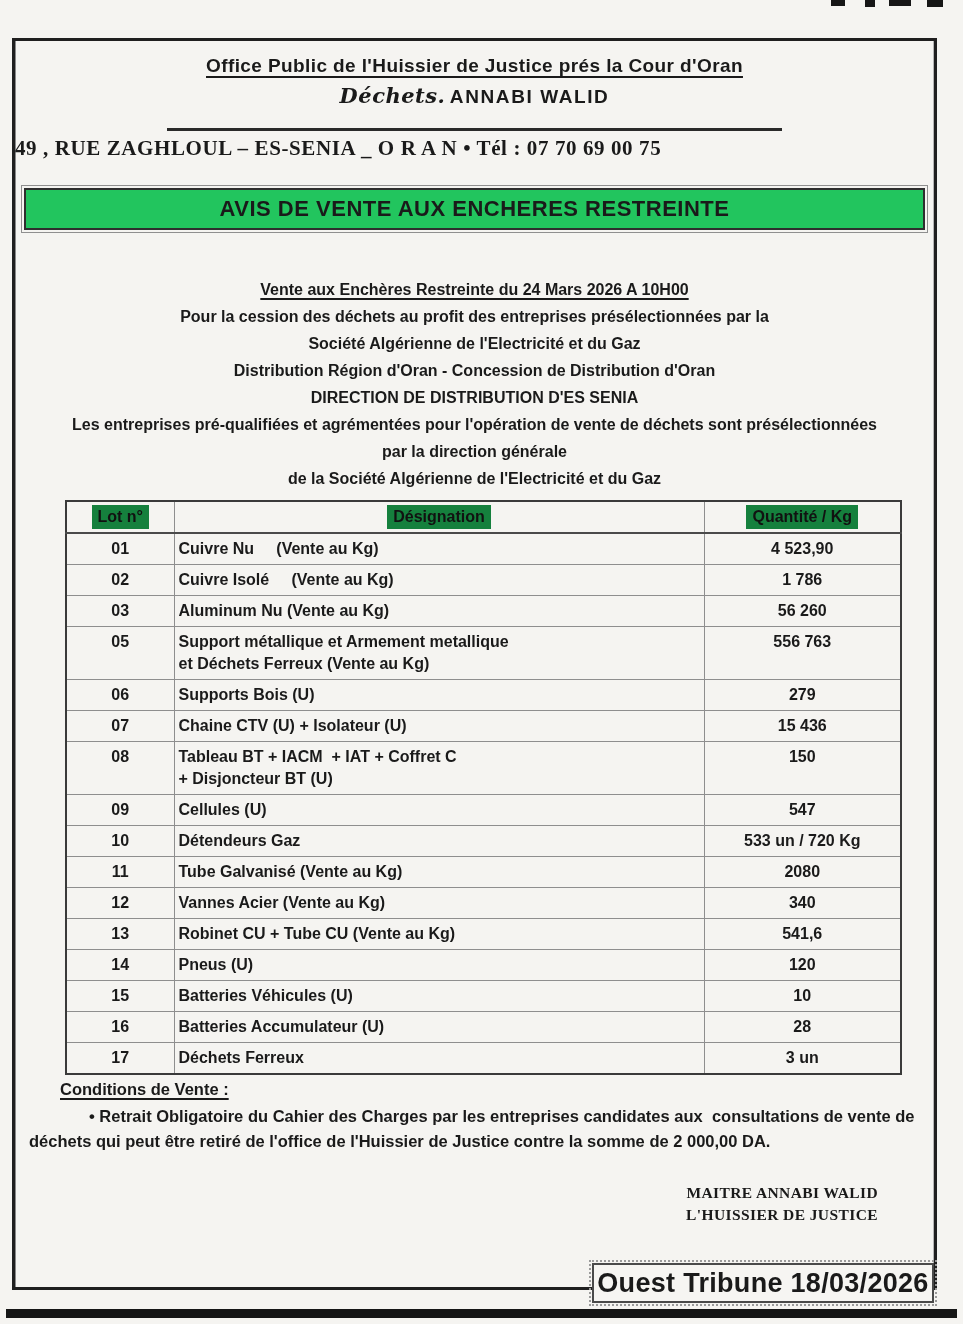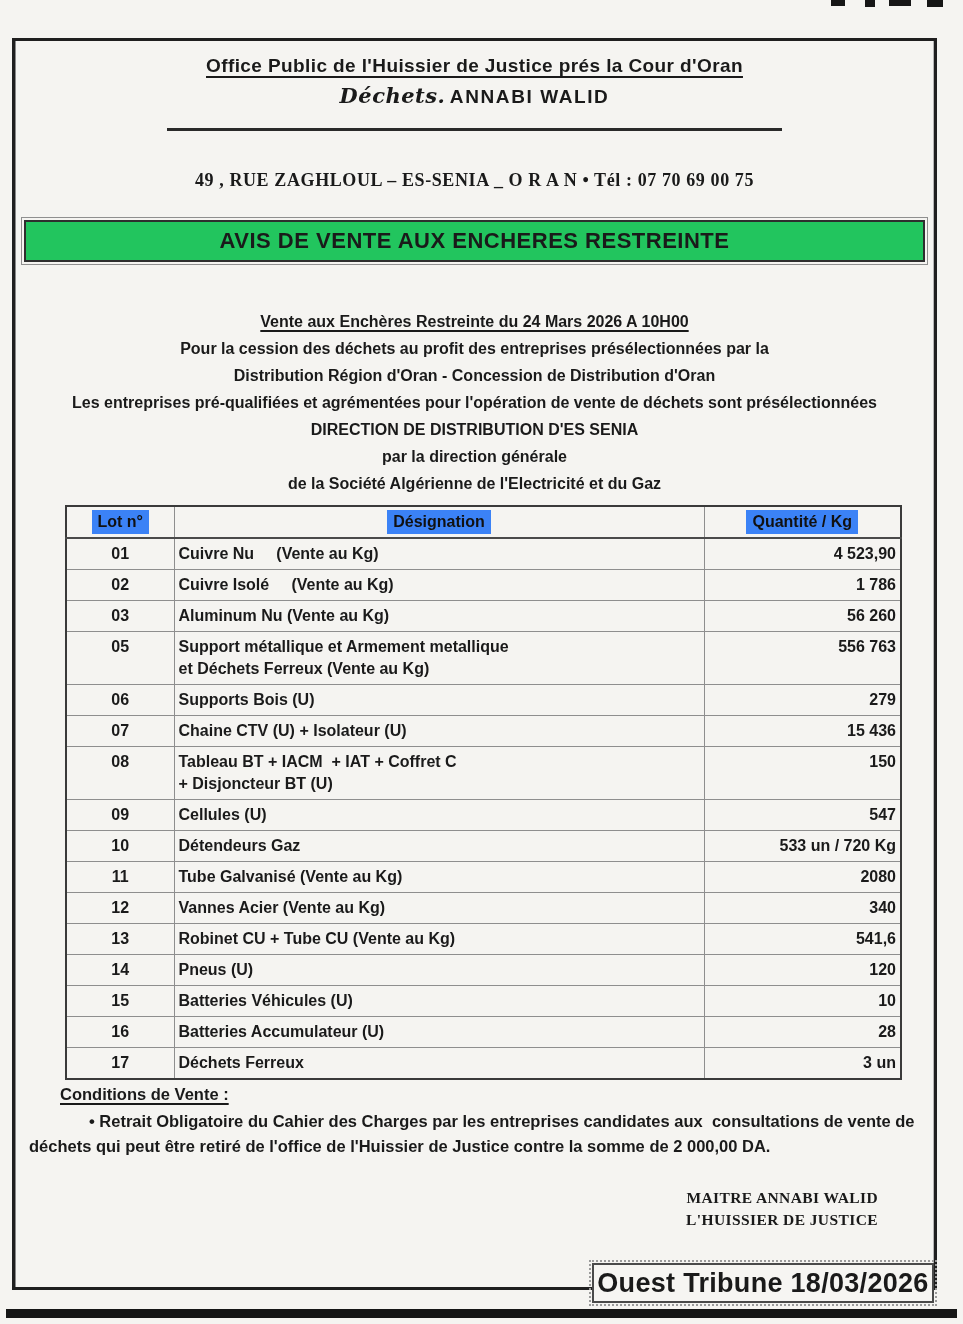--- a/index.html
+++ b/index.html
@@ -27,22 +27,22 @@
   .office-title{
     margin-top:13px;text-align:center;font-size:19px;font-weight:700;
     letter-spacing:.4px;line-height:24px;
     text-decoration:underline;text-decoration-thickness:2px;text-underline-offset:4px;
   }
   .maitre-line{margin-top:6px;text-align:center;line-height:24px;}
   .maitre-prefix{font-family:"DejaVu Serif",serif;font-style:italic;font-size:21px;font-weight:600;letter-spacing:.5px;}
   .maitre-name{font-size:19px;font-weight:700;letter-spacing:1.6px;}
   .head-rule{width:615px;height:3px;background:#2a2a2a;margin:18px auto 0 auto;}
   .address{
-    margin-top:40px;text-align:center;font-family:"Liberation Serif",serif;
-    font-size:18px;font-weight:700;letter-spacing:.6px;line-height:19px;
+    margin-top:8px;text-align:left;font-family:"Liberation Serif",serif;
+    font-size:21px;font-weight:700;letter-spacing:.6px;line-height:19px;
   }
   .banner{
     margin:30px 9px 0 9px;height:38px;border:2px solid #2e2e2e;
     outline:1px solid #8f8f8f;outline-offset:2px;
     display:flex;align-items:center;justify-content:center;background:#22c55e;
   }
   .banner span{font-size:22px;font-weight:700;letter-spacing:.5px;}
 
   .intro{margin-top:46px;text-align:center;font-weight:700;font-size:16px;}
   .intro div{line-height:27px;}
@@ -53,24 +53,24 @@
     border:2px solid #3a3a3a;
   }
   table.lots col.c1{width:108px;}
   table.lots col.c2{width:530px;}
   table.lots col.c3{width:197px;}
   table.lots th,table.lots td{
     border:1px solid #8e8e8e;padding:4px 4px;vertical-align:top;
     font-weight:700;font-size:16px;line-height:22px;box-sizing:border-box;
   }
   table.lots thead th{border-bottom:2px solid #4a4a4a;height:31px;padding:3px 2px;}
-  table.lots th .hl{background:#3b82f6;color:#111;padding:1px 6px;display:inline-block;}
+  table.lots th .hl{background:#15803d;color:#111;padding:1px 6px;display:inline-block;}
   td.c-lot{text-align:center;}
   td.c-des{text-align:left;padding-left:10px;white-space:pre-wrap;}
-  td.c-qty{text-align:right;}
+  td.c-qty{text-align:center;}
 
   .cond-head{
     margin:4px 0 0 45px;font-size:16.5px;font-weight:700;line-height:21px;
     text-decoration:underline;text-decoration-thickness:2px;text-underline-offset:3px;
   }
   .cond-text{
     margin-top:4px;padding:0 12px 0 14px;font-size:16.5px;font-weight:700;
     line-height:25px;text-indent:60px;white-space:pre-wrap;
   }
   .signature{
@@ -112,23 +112,24 @@
 
       <div class="address">49 , RUE ZAGHLOUL – ES-SENIA _ O R A N •   Tél : 07 70 69 00 75</div>
 
       <div class="banner">
         <span>AVIS DE VENTE AUX ENCHERES RESTREINTE</span>
       </div>
 
       <div class="intro">
         <div class="u">Vente aux Enchères Restreinte du  24 Mars  2026  A 10H00</div>
         <div>Pour la cession des déchets au profit des entreprises présélectionnées par la</div>
+        <div>Société Algérienne de l'Electricité et du Gaz</div>
         <div>Distribution Région d'Oran - Concession de Distribution d'Oran</div>
+        <div>DIRECTION DE DISTRIBUTION D'ES SENIA</div>
         <div>Les entreprises pré-qualifiées et agrémentées pour l'opération de vente de déchets sont présélectionnées</div>
-        <div>DIRECTION DE DISTRIBUTION D'ES SENIA</div>
         <div>par la direction générale</div>
         <div>de la Société Algérienne de l'Electricité et du Gaz</div>
       </div>
 
       <table class="lots">
         <colgroup>
             <col class="c1">
             <col class="c2">
             <col class="c3">
           </colgroup>

